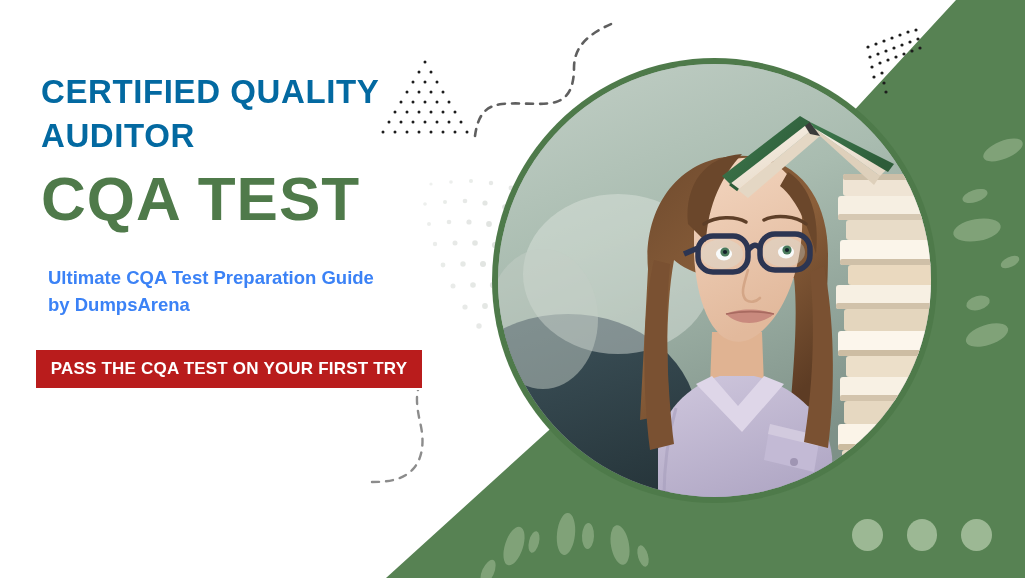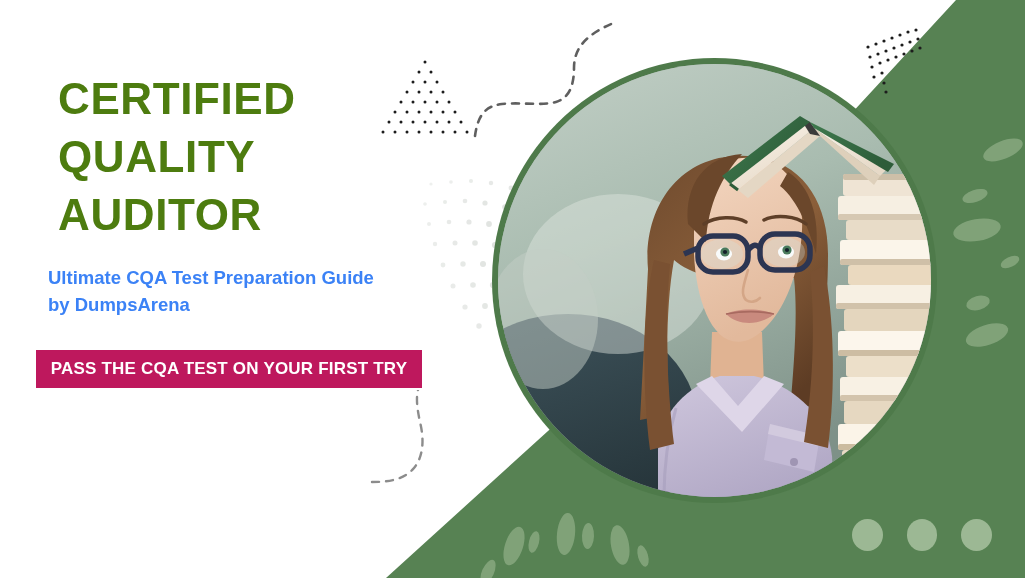--- a/index.html
+++ b/index.html
@@ -109,28 +109,28 @@
   .text-col {
     position: absolute;
     left: 0;
     top: 0;
     width: 470px;
     height: 578px;
     z-index: 6;
   }
   .headline {
     position: absolute;
-    left: 58px;
+    left: 41px;
     top: 70px;
     width: 360px;
-    font-size: 44px;
+    font-size: 33px;
     line-height: 1.32;
     font-weight: 700;
     letter-spacing: 0.6px;
-    color: #4d7c0f;
+    color: #0369a1;
     text-transform: uppercase;
   }
   .bigtitle {
     position: absolute;
     left: 41px;
     top: 168px;
     font-size: 62px;
     line-height: 1;
     font-weight: 800;
     letter-spacing: 1px;
@@ -146,21 +146,21 @@
     line-height: 1.45;
     font-weight: 700;
     color: #3b82f6;
   }
   .badge {
     position: absolute;
     left: 36px;
     top: 350px;
     width: 386px;
     height: 38px;
-    background: #be185d;
+    background: #b91c1c;
     display: flex;
     align-items: center;
     justify-content: center;
   }
   .badge-text {
     color: #ffffff;
     font-size: 17px;
     font-weight: 700;
     letter-spacing: 0.2px;
     text-transform: uppercase;
@@ -449,19 +449,20 @@
   </div>
 
   <div class="bottom-dots">
     <span class="bdot"></span>
     <span class="bdot"></span>
     <span class="bdot"></span>
   </div>
 
   <div class="text-col">
     <div class="headline">CERTIFIED QUALITY AUDITOR</div>
+    <div class="bigtitle">CQA TEST</div>
     <div class="subtitle">Ultimate CQA Test Preparation Guide by DumpsArena</div>
     <div class="badge">
       <span class="badge-text">PASS THE CQA TEST ON YOUR FIRST TRY</span>
     </div>
   </div>
 
 </div>
 
 </body></html>

